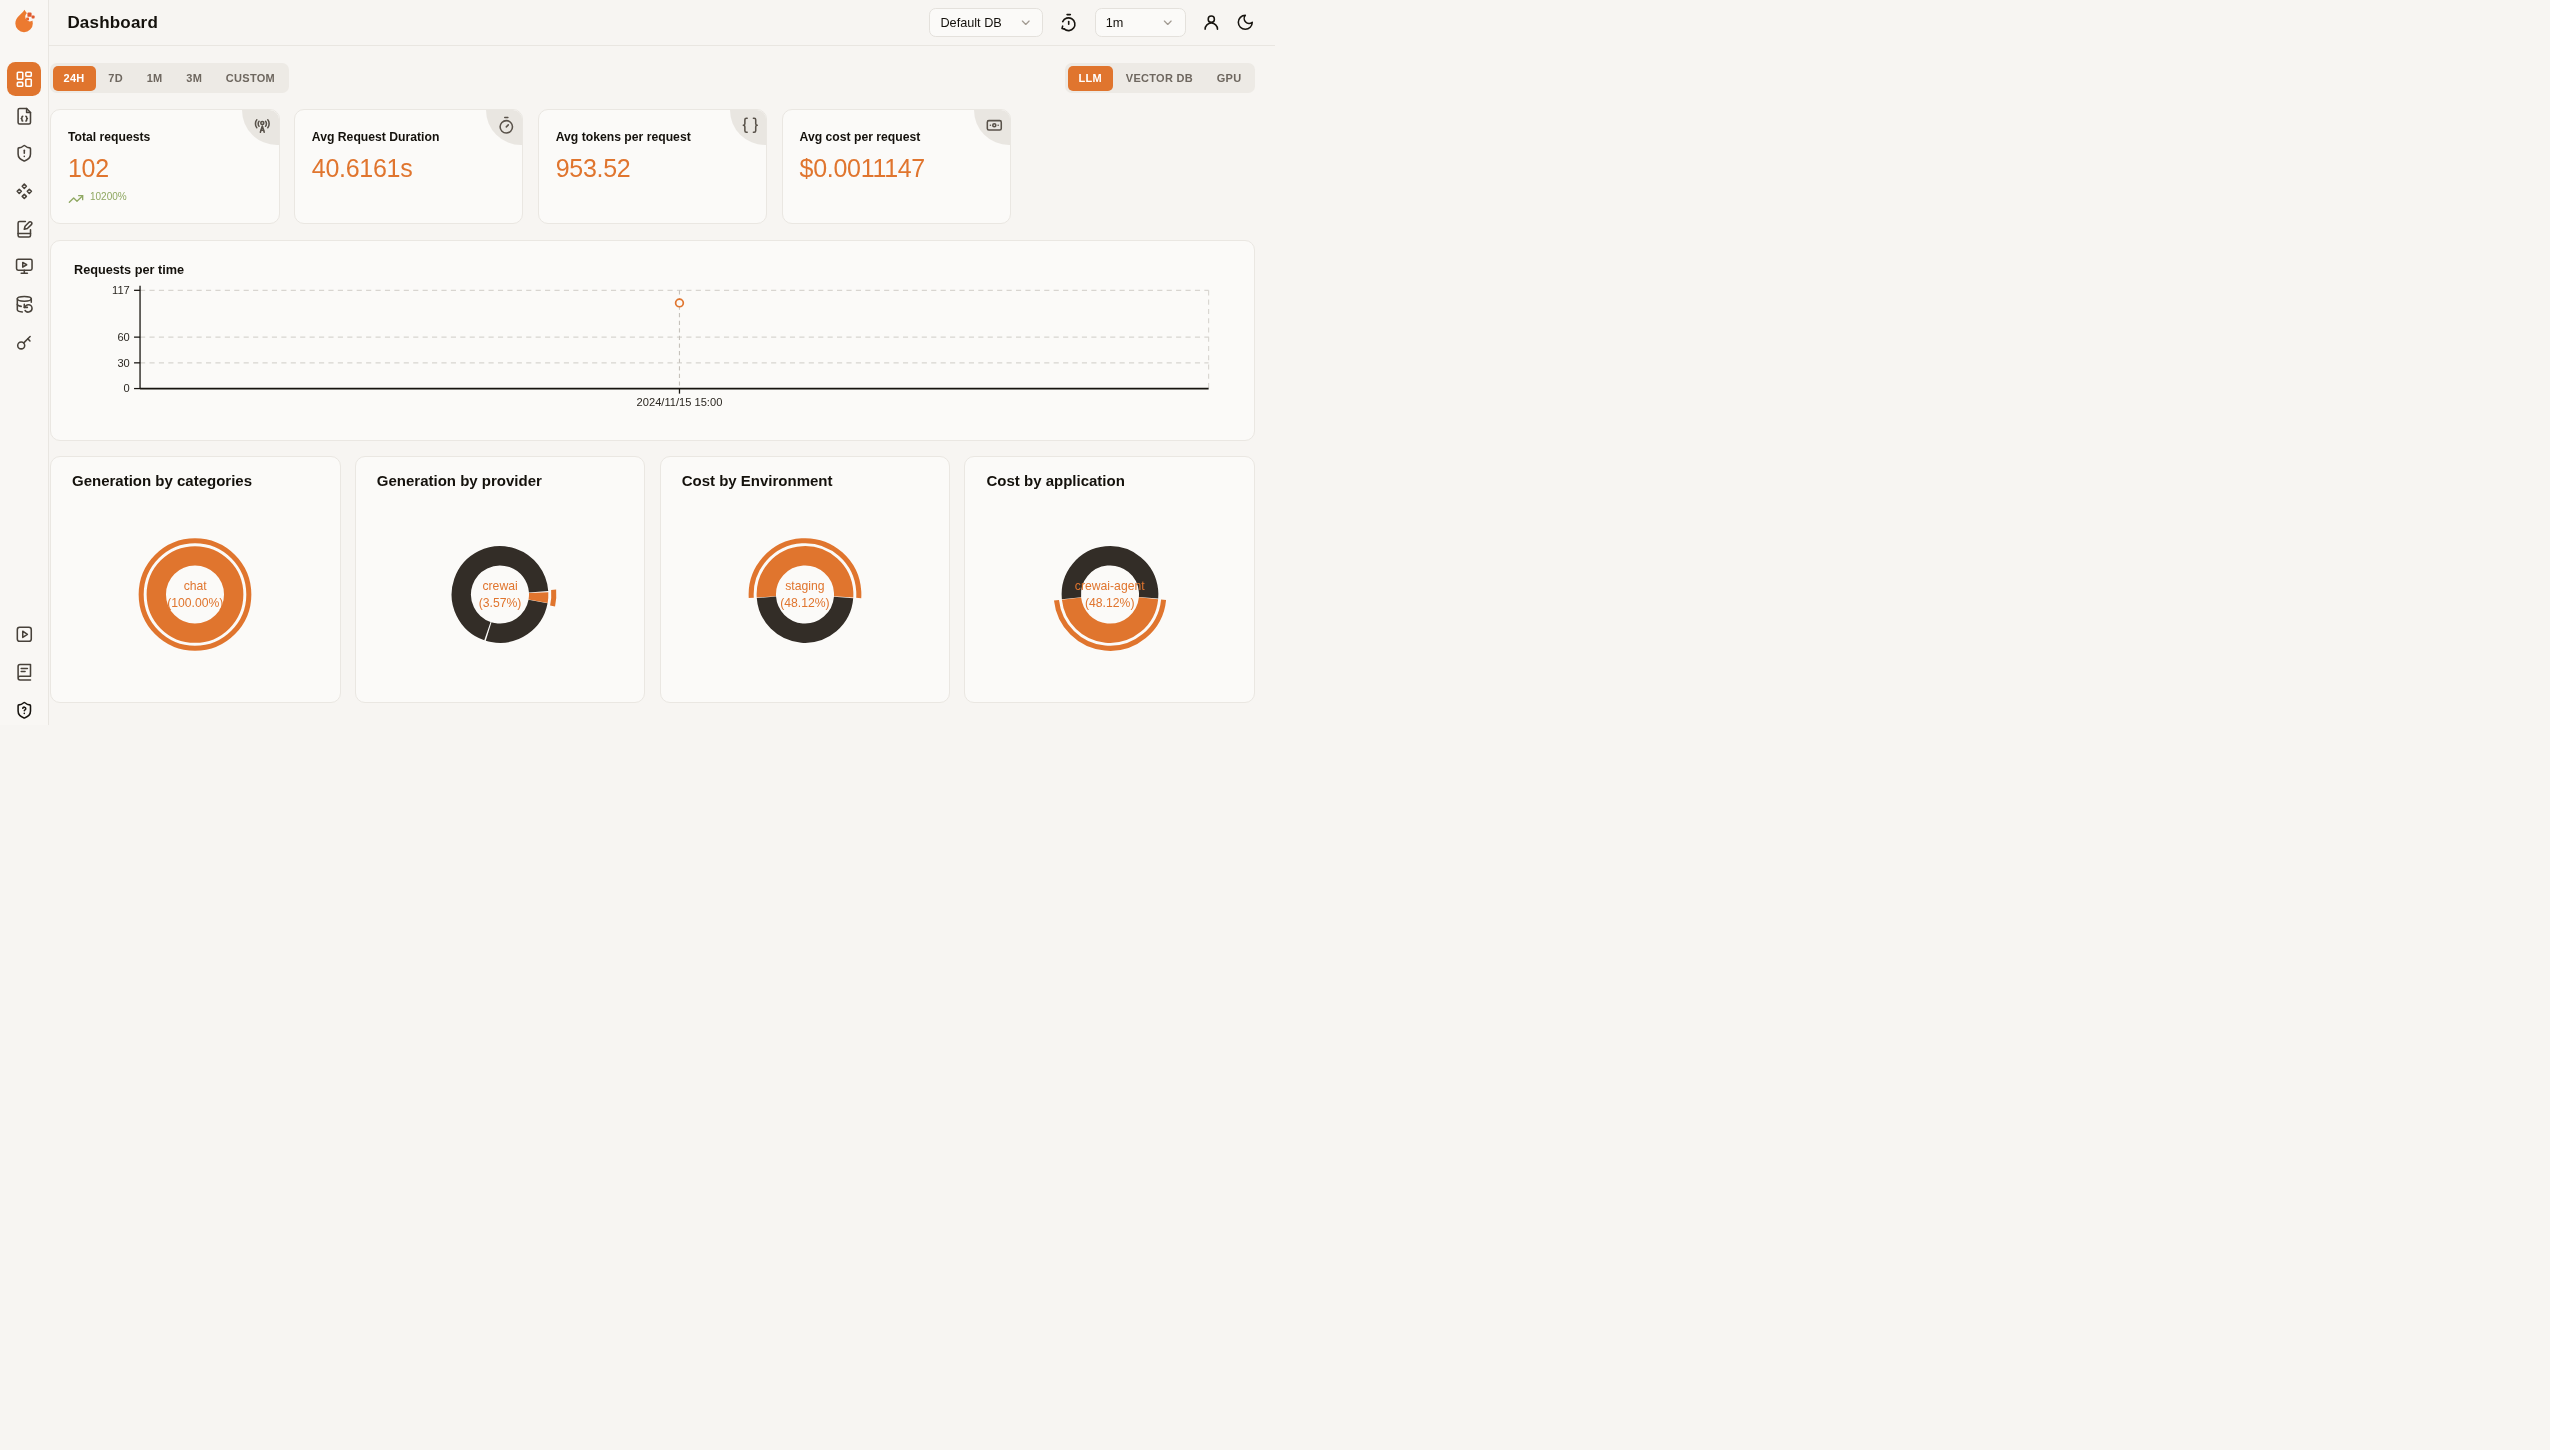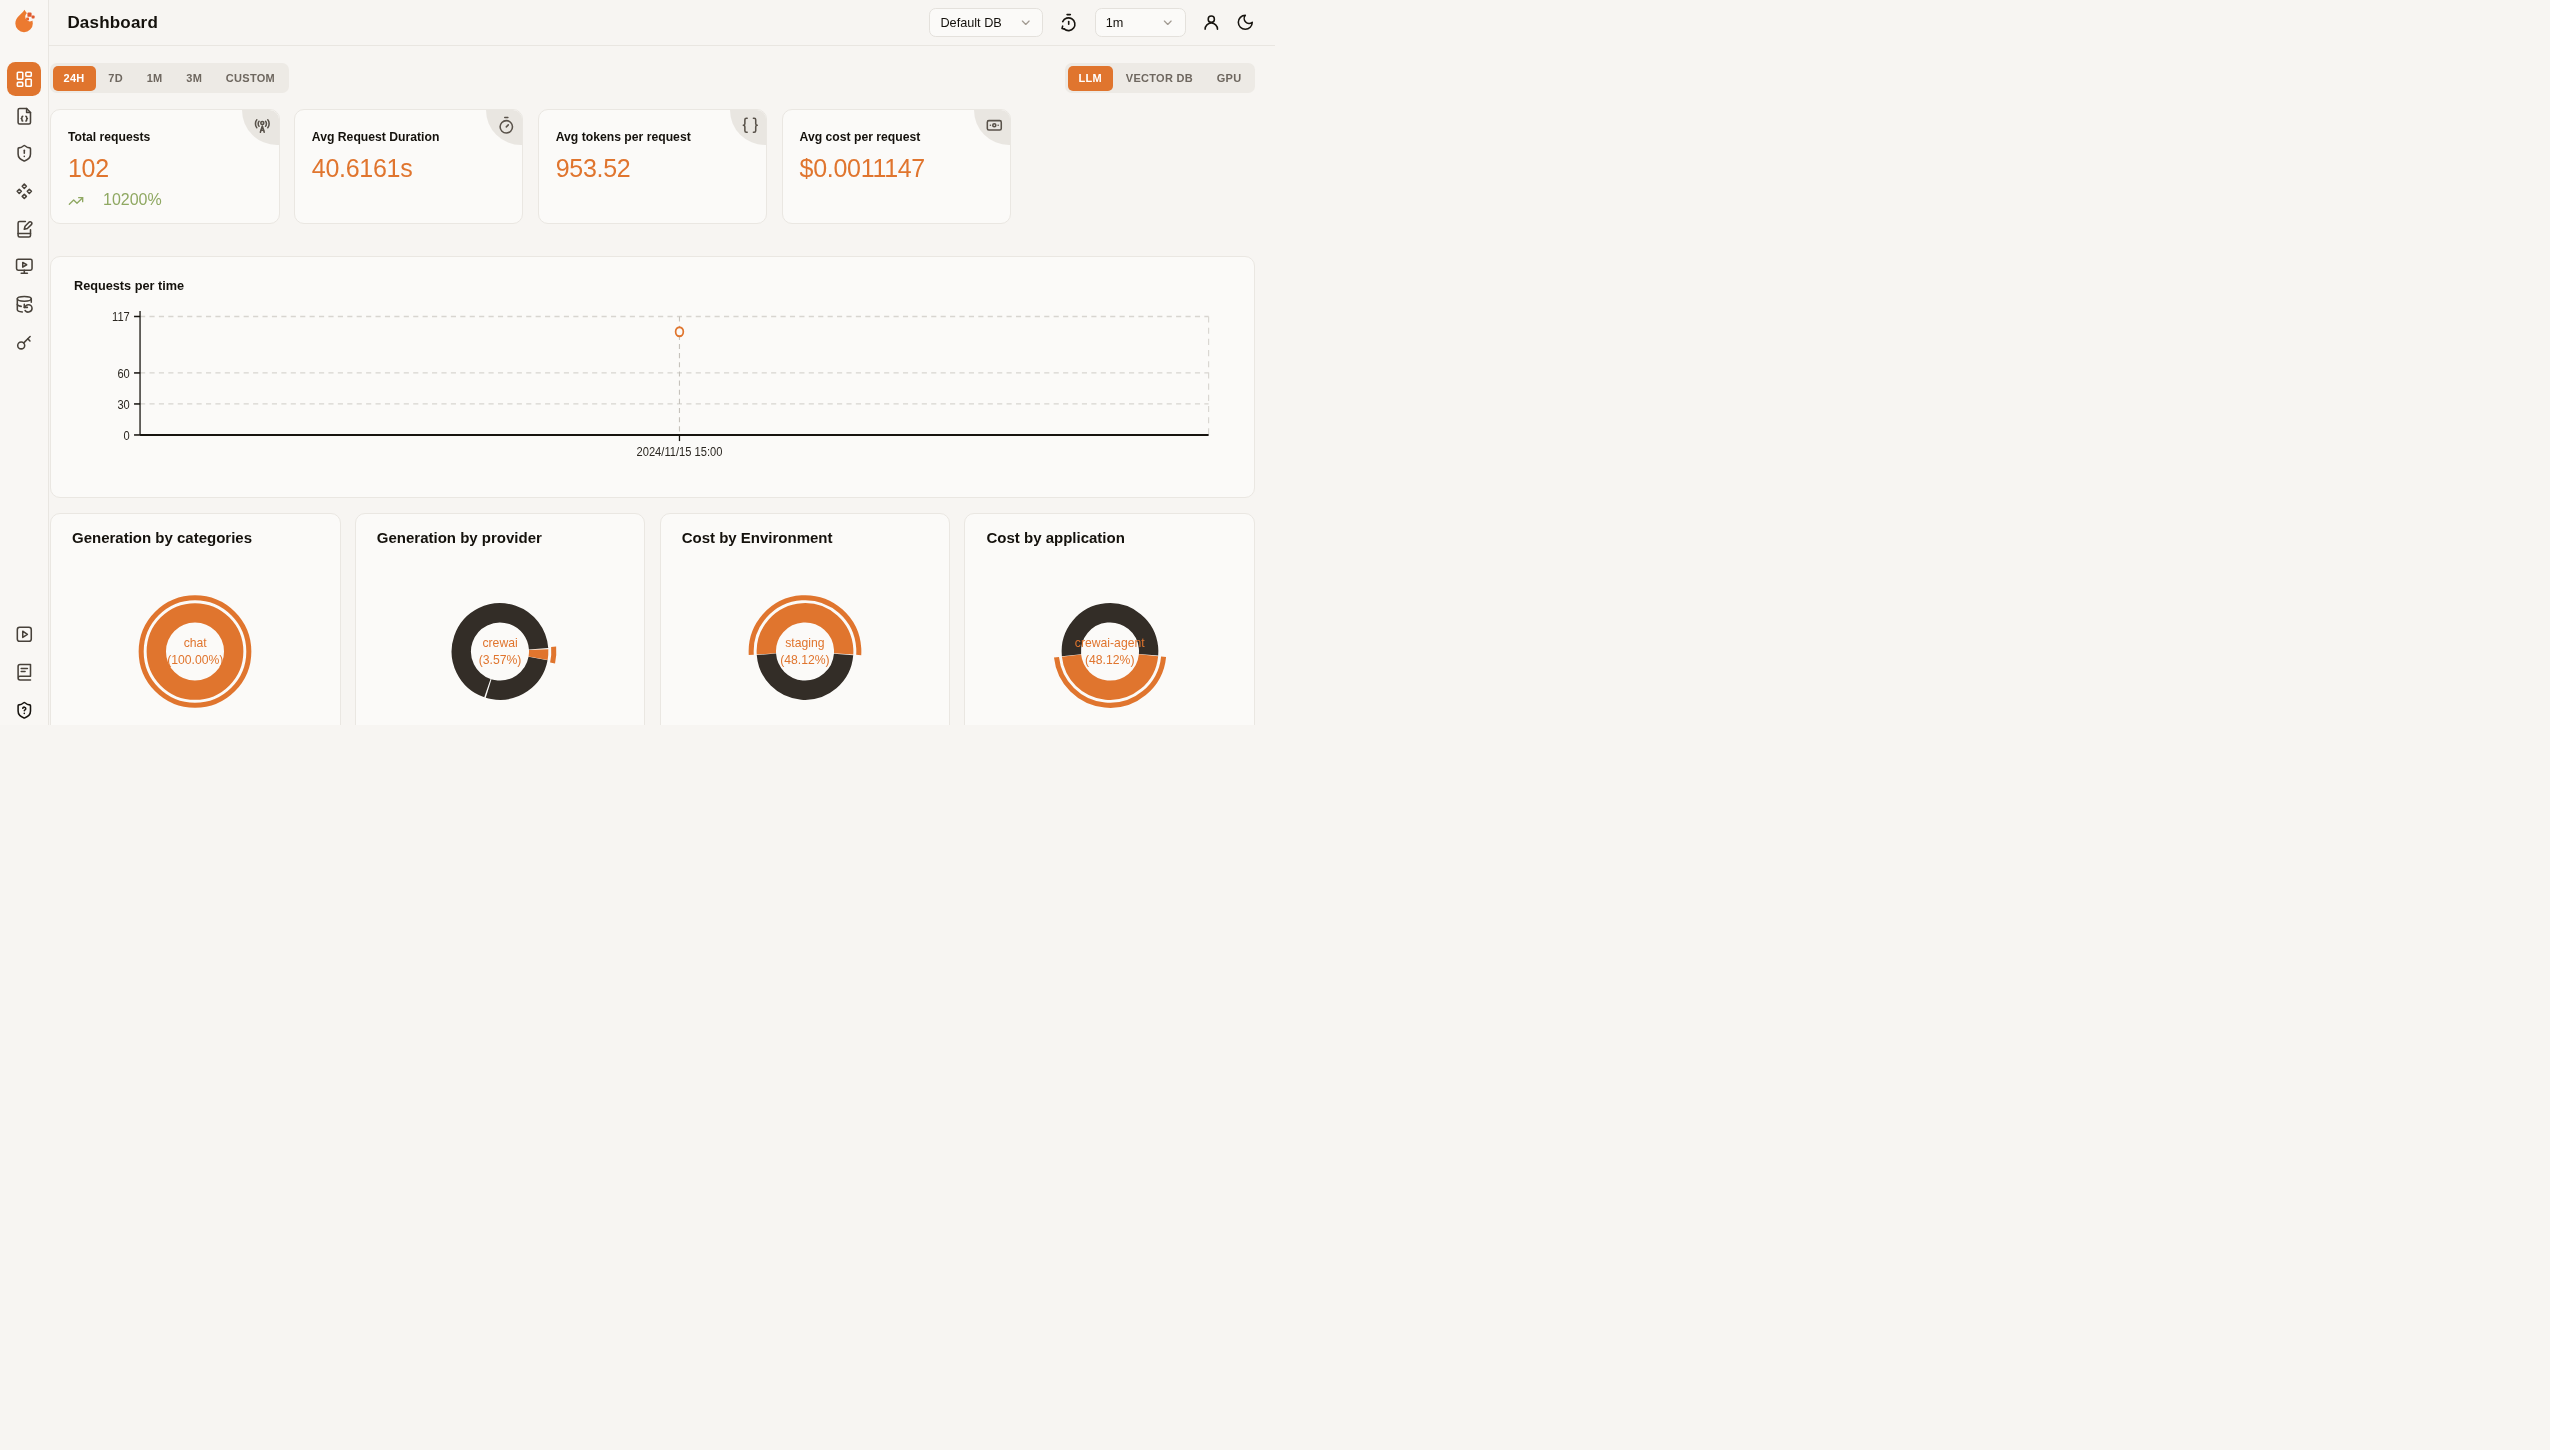--- a/index.html
+++ b/index.html
@@ -40,27 +40,27 @@
   .seg .tab{border:none;background:transparent;font-family:"Liberation Sans",sans-serif;
     font-size:11px;font-weight:700;color:#6e675f;padding:6.7px 11px;border-radius:5px;
     letter-spacing:0.3px;cursor:pointer;}
   .seg .tab.active{background:#e0752e;color:#ffffff;}
   
   .stats{margin-top:16px;display:grid;grid-template-columns:repeat(5,1fr);gap:14.3px;}
   .card{background:#fbfaf8;border:0.8px solid #eae7e2;border-radius:10px;box-sizing:border-box;position:relative;}
   .stat-card{height:115px;padding:20px 11.8px 0 17px;overflow:hidden;}
   .stat-title{font-size:12.2px;font-weight:600;color:#14110c;position:relative;z-index:2;}
   .stat-value{margin-top:10px;font-size:25px;font-weight:400;color:#e0752e;letter-spacing:-0.3px;}
-  .stat-trend{margin-top:7.6px;display:flex;align-items:flex-end;gap:19px;color:#8fa862;
-    font-size:16px;font-weight:500;}
+  .stat-trend{margin-top:7.6px;display:flex;align-items:flex-start;gap:6px;color:#8fa862;
+    font-size:10px;font-weight:500;}
   .badge{position:absolute;top:-0.8px;right:-0.8px;width:37px;height:35px;background:#e9e6e1;
     border-radius:0 10px 0 39px;color:#59524a;z-index:1;}
   .badge svg{position:absolute;top:6.7px;right:7.6px;}
   
-  .chart-card{margin-top:32px;height:242px;}
+  .chart-card{margin-top:16px;height:201px;}
   .chart-title{position:absolute;left:23px;top:22px;font-size:12.7px;font-weight:600;color:#14110c;}
   .chart-svg{position:absolute;left:0;top:0;width:100%;height:100%;}
   .chart-svg text{font-family:"Liberation Sans",sans-serif;font-size:13px;fill:#2b2721;}
   
   .donuts{margin-top:15px;display:grid;grid-template-columns:repeat(4,1fr);gap:14.3px;}
   .donut-card{height:247px;}
   .donut-title{position:absolute;left:21px;top:15px;font-size:15px;font-weight:600;color:#14110c;}
   .donut-wrap{position:absolute;left:50%;top:66px;transform:translateX(-50%);width:143px;height:143px;}
   .donut-label{position:absolute;left:0;top:0;right:0;bottom:0;display:flex;flex-direction:column;
     align-items:center;justify-content:center;color:#e0752e;font-size:12.2px;line-height:17px;text-align:center;}

